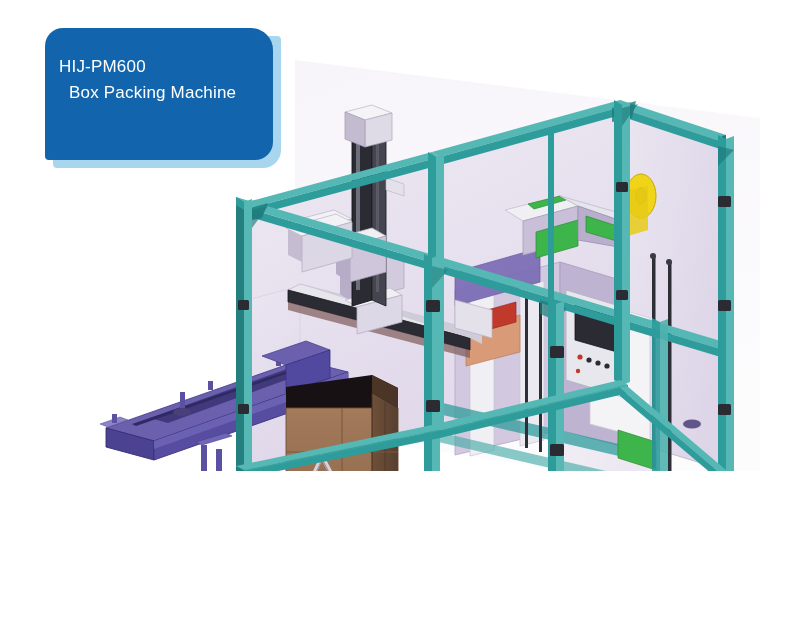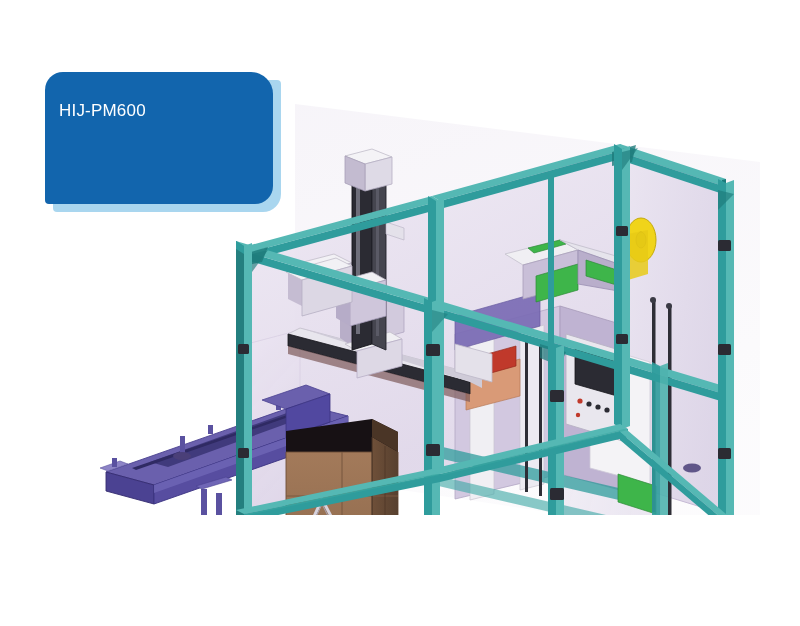--- a/index.html
+++ b/index.html
@@ -9,21 +9,20 @@
   }
   body {
     font-family: "Liberation Sans", sans-serif;
   }
   #page {
     position: relative;
     width: 800px;
     height: 471px;
     background: #ffffff;
     overflow: hidden;
-    margin-top: 44px;
   }
   #machine-illustration {
     position: absolute;
     left: 0;
     top: 0;
     width: 800px;
     height: 626px;
   }
   
   #title-badge {
@@ -386,16 +385,17 @@
       <ellipse cx="692" cy="424" rx="9" ry="4.5" fill="#4a3f78" opacity="0.85"></ellipse>
       <ellipse cx="241" cy="520" rx="11" ry="5" fill="#4a3f78" opacity="0.9"></ellipse>
     </g>
 
   </svg>
 
   <div id="title-badge">
     <div class="badge-shadow"></div>
     <div class="badge-body">
       <div class="badge-line">HIJ-PM600</div>
+      <div class="badge-line indent">Box Packing Machine</div>
     </div>
   </div>
 
 </div>
 
 </body></html>

